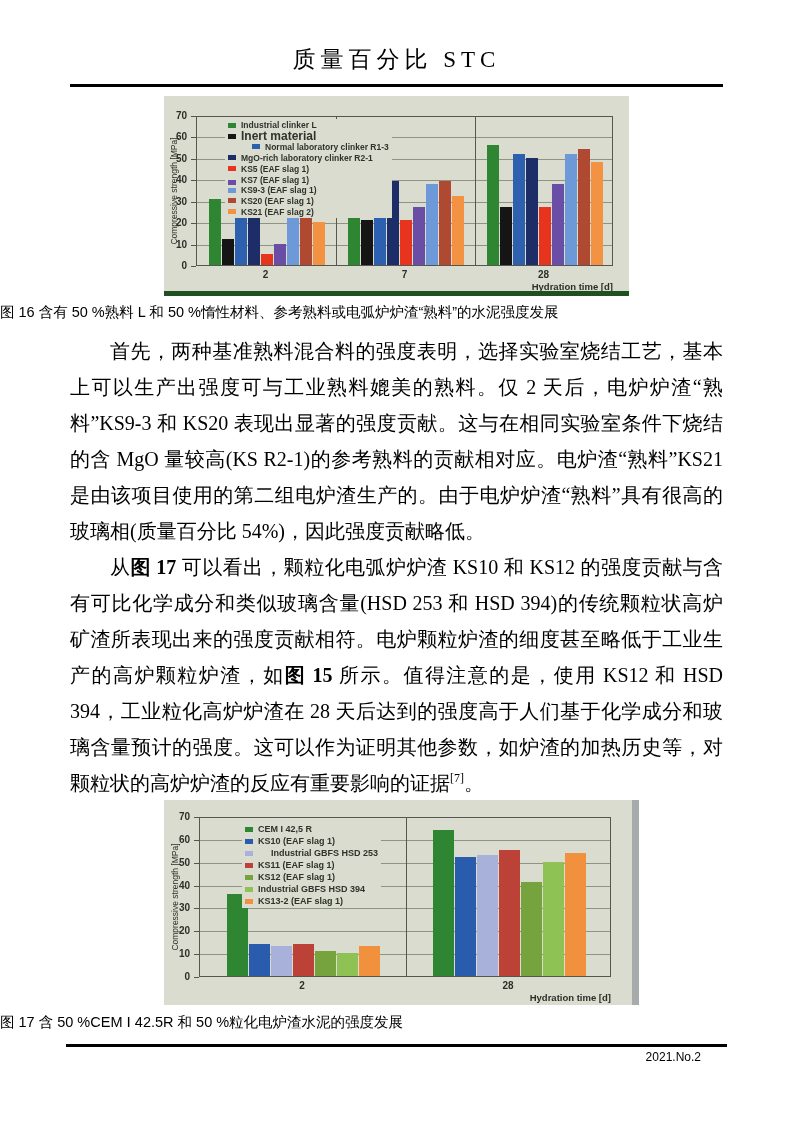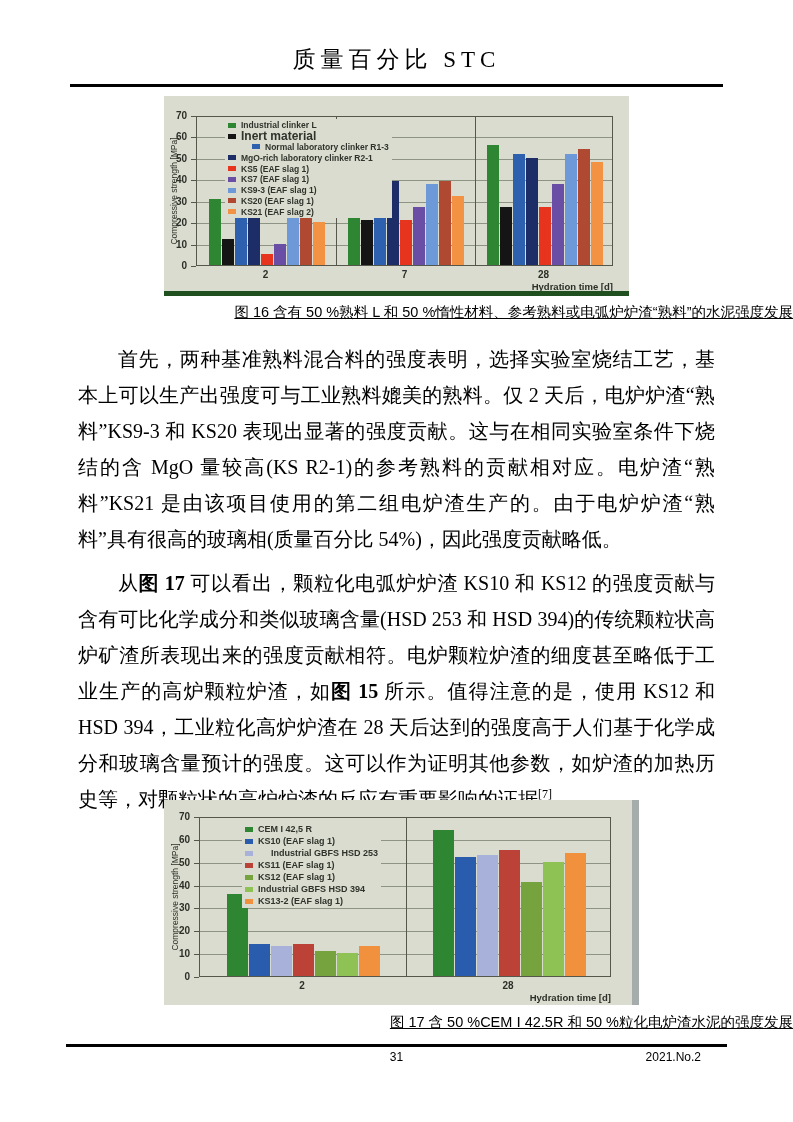--- a/index.html
+++ b/index.html
@@ -9,27 +9,27 @@
   .header-title{position:absolute;top:44px;left:0;width:100%;text-align:center;
         font-size:23px;letter-spacing:5px;font-family:"Liberation Serif","DejaVu Serif",serif;}
   .header-rule{position:absolute;top:84px;left:70px;width:653px;height:3px;background:#000;}
 
   .figure{position:absolute;background:#d9dccf;}
   .fig1{left:164px;top:96px;width:465px;height:200px;}
   .fig1::after{content:"";position:absolute;left:0;bottom:0;width:100%;height:5px;background:#215020;}
   .fig2{left:164px;top:800px;width:475px;height:205px;}
   .fig2::after{content:"";position:absolute;right:0;top:0;width:7px;height:100%;background:#a6abac;}
 
-  .caption{position:absolute;left:0;width:100%;text-align:right;
-        font-family:"Liberation Sans","DejaVu Sans",sans-serif;font-size:14.5px;text-decoration:underline;}
+  .caption{position:absolute;left:0;width:100%;text-align:left;
+        font-family:"Liberation Sans","DejaVu Sans",sans-serif;font-size:14.5px;}
   .cap1{top:303px;}
   .cap2{top:1013px;}
 
   .text-block{position:absolute;left:70px;top:333px;width:653px;}
-  .text-block p{margin:8px;font-size:20px;line-height:36px;text-align:justify;text-indent:2em;}
+  .text-block p{margin:0;font-size:20px;line-height:36px;text-align:justify;text-indent:2em;}
   .text-block sup{font-size:12px;vertical-align:super;line-height:0;}
   .text-block b{font-weight:bold;}
 
   .footer-rule{position:absolute;top:1044px;left:66px;width:661px;height:3px;background:#000;}
   .footer-page{position:absolute;top:1050px;left:0;width:100%;text-align:center;
         font-family:"Liberation Sans","DejaVu Sans",sans-serif;font-size:12px;}
   .footer-issue{position:absolute;top:1050px;right:92px;
         font-family:"Liberation Sans","DejaVu Sans",sans-serif;font-size:12px;}
 
   
@@ -110,21 +110,21 @@
             <span class="legend-label" style="font-size: 8.5px;">Normal laboratory clinker R1-3</span>
           </div>
           <div class="legend-row" style="height: 10.8px;">
             <span class="legend-swatch" style="background: rgb(28, 45, 104);"></span>
             <span class="legend-label" style="font-size: 8.5px;">MgO-rich laboratory clinker R2-1</span>
           </div>
           <div class="legend-row" style="height: 10.8px;">
             <span class="legend-swatch" style="background: rgb(230, 52, 31);"></span>
             <span class="legend-label" style="font-size: 8.5px;">KS5 (EAF slag 1)</span>
           </div>
-          <div class="legend-row" style="height: 10.8px;">
+          <div class="legend-row" style="height: 10.8px; align-items: flex-end;">
             <span class="legend-swatch" style="background: rgb(106, 77, 164);"></span>
             <span class="legend-label" style="font-size: 8.5px;">KS7 (EAF slag 1)</span>
           </div>
           <div class="legend-row" style="height: 10.8px;">
             <span class="legend-swatch" style="background: rgb(109, 153, 216);"></span>
             <span class="legend-label" style="font-size: 8.5px;">KS9-3 (EAF slag 1)</span>
           </div>
           <div class="legend-row" style="height: 10.8px;">
             <span class="legend-swatch" style="background: rgb(176, 73, 49);"></span>
             <span class="legend-label" style="font-size: 8.5px;">KS20 (EAF slag 1)</span>
@@ -235,15 +235,14 @@
       <div class="ytick" style="left: 0px; width: 26px; top: 11px;">70</div>
       <div class="ymark" style="left: 30px; top: 17px; width: 5px; background: rgb(85, 86, 76);"></div>
       <div class="xtick" style="left: 35px; width: 206px; top: 180px;">2</div>
       <div class="xtick" style="left: 241px; width: 206px; top: 180px;">28</div>
       <div class="xlabel" style="left: 35px; width: 412px; top: 192px;">Hydration time [d]</div>
       <div class="ylabel" style="left: 11px; top: 97px;">Compressive strength [MPa]</div>
     </div>
   <div class="caption cap2">图 17 含 50 %CEM Ⅰ 42.5R 和 50 %粒化电炉渣水泥的强度发展</div>
 
   <div class="footer-rule"></div>
-  <div class="footer-page">31</div>
   <div class="footer-issue">2021.No.2</div>
 </div>
 
 </body></html>

